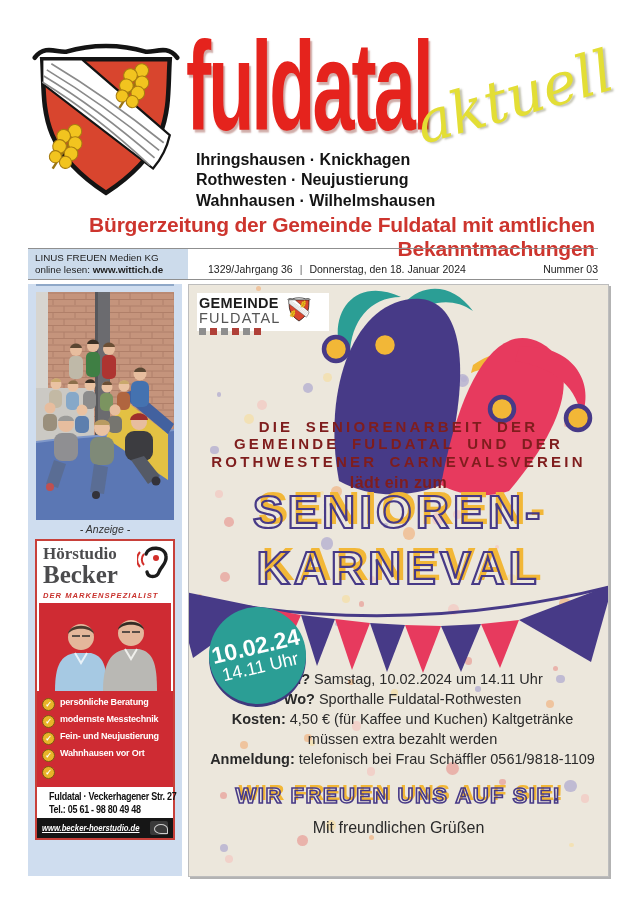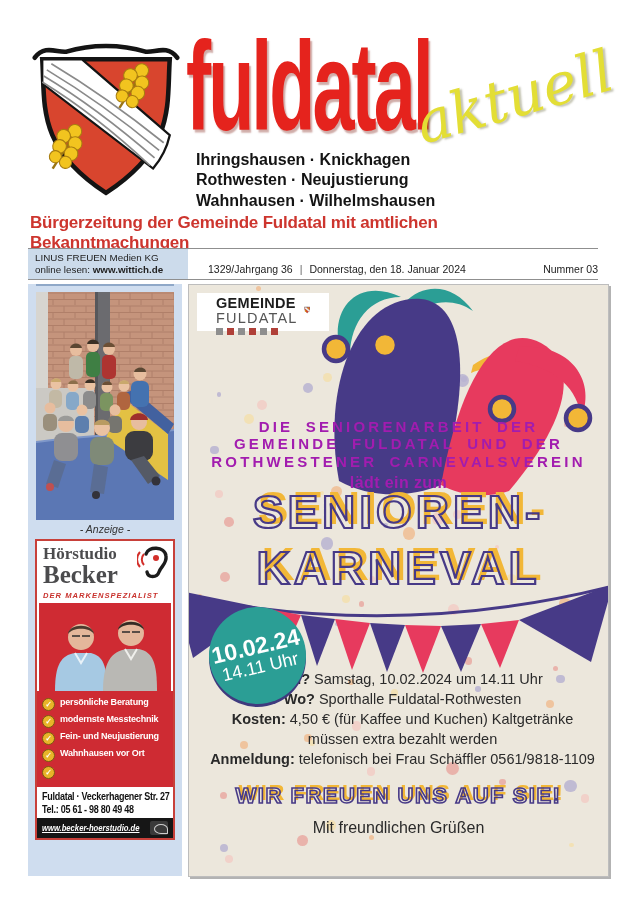--- a/index.html
+++ b/index.html
@@ -9,21 +9,21 @@
   
   .coa-large{position:absolute;left:30px;top:38px;width:152px;height:170px;}
   .masthead-title{position:absolute;left:186px;top:38px;font-size:126px;font-weight:bold;
     letter-spacing:-5px;line-height:.78;color:var(--masthead-red,#e5231d);
     transform:scaleX(.60);transform-origin:left top;white-space:nowrap;
     text-shadow:3px 3px 2px rgba(120,20,10,.35);}
   .towns{position:absolute;left:196px;top:150px;font-size:16px;font-weight:bold;color:#141414;line-height:1.28;}
   .aktuell{position:absolute;left:408px;top:92px;font-family:"DejaVu Serif",serif;font-style:italic;
     font-size:58px;color:var(--aktuell-yellow,#e3de35);transform:rotate(-16deg);transform-origin:left top;
     text-shadow:2px 2px 2px rgba(60,60,0,.30);z-index:5;}
-  .tagline{position:absolute;left:30px;top:213px;width:565px;text-align:left;font-size:17px;
+  .tagline{position:absolute;left:30px;top:213px;width:565px;text-align:right;font-size:21px;
     font-weight:bold;color:var(--tagline-red,#cd352e);letter-spacing:-.2px;}
 
   
   .infobar{position:absolute;left:28px;top:248px;width:570px;height:30px;
     border-top:1px solid #8f8f8f;border-bottom:1px solid #8f8f8f;
     display:flex;align-items:stretch;font-size:10px;color:#222;}
   .pubbox{background:var(--infobar-blue,#ccdbeb);width:146px;padding:3px 7px 2px;line-height:1.25;font-size:9.8px;white-space:nowrap;}
   .pubbox b{font-weight:bold;}
   .issuegroup{display:flex;align-items:flex-end;padding-bottom:4px;margin-left:20px;font-size:10.5px;white-space:nowrap;}
   .issuegroup .sep{margin:0 7px;color:#666;}
@@ -41,42 +41,42 @@
   .ad-brand1{font-size:17px;font-weight:bold;line-height:1;}
   .ad-brand2{font-size:25px;font-weight:bold;line-height:1;}
   .ear-icon{position:absolute;right:4px;top:4px;width:32px;height:34px;}
   .ad-claim{padding:2px 6px 3px;font-size:7.6px;font-weight:bold;font-style:italic;color:#c9332e;letter-spacing:1px;white-space:nowrap;}
   .ad-photo{display:block;width:100%;height:88px;}
   .ad-services{background:var(--ad-red,#ce2b33);padding:6px 5px 5px;}
   .svc{display:flex;align-items:flex-start;margin-bottom:3px;}
   .chk{flex:0 0 11px;width:11px;height:11px;border-radius:50%;background:#e8b429;border:1px solid #7a5b10;
     color:#fff;font-size:8px;line-height:11px;text-align:center;margin-right:5px;margin-top:1px;font-weight:bold;}
   .svc-text{font-size:9px;font-weight:bold;color:#fff;letter-spacing:-.2px;line-height:1.25;}
-  .ad-address{padding:3px 5px 2px;color:#111;font-weight:bold;}
+  .ad-address{padding:3px 5px 2px;color:#111;font-weight:bold;margin-left:7px;}
   .cond{transform:scaleX(.9);transform-origin:0 50%;white-space:nowrap;font-size:10px;letter-spacing:-.3px;line-height:1.3;}
   .ad-webbar{background:#161616;color:#fff;display:flex;align-items:center;padding:3px 5px;}
   .ad-web{font-size:8.5px;font-weight:bold;font-style:italic;text-decoration:underline;transform:scaleX(.9);transform-origin:0 50%;white-space:nowrap;}
   .webbadge{margin-left:auto;width:20px;height:14px;background:#3a3a3a;border-radius:2px;position:relative;overflow:hidden;}
   .webbadge::after{content:"";position:absolute;left:4px;top:3px;width:12px;height:8px;border:1.5px solid #cfcfcf;border-radius:50% 50% 0 50%;}
 
   
   .poster{position:absolute;left:188px;top:284px;width:419px;height:591px;background:var(--poster-bg,#ece7dc);
     border:1px solid #bdbdbd;box-shadow:2px 2px 0 #b3b3b3;overflow:hidden;}
   .confetti-layer{position:absolute;inset:0;z-index:0;}
   .confetto{position:absolute;border-radius:50%;opacity:.85;}
   .hat{position:absolute;left:0;top:0;width:419px;height:240px;z-index:1;}
-  .gem-logo{position:absolute;left:8px;top:8px;width:132px;height:38px;background:#fff;z-index:3;padding:3px 19px;box-sizing:border-box;}
+  .gem-logo{position:absolute;left:8px;top:8px;width:132px;height:38px;background:#fff;z-index:3;padding:3px 2px;box-sizing:border-box;}
   .gem-row{display:flex;align-items:flex-start;}
   .gem-text{line-height:1;}
   .gem-l1{font-size:14.5px;font-weight:800;color:#1d1d1d;letter-spacing:.3px;}
   .gem-l2{font-size:14.5px;font-weight:400;color:#555;letter-spacing:1.2px;}
   .gem-coa{width:24px;height:28px;margin-left:6px;}
   .gem-squares{display:flex;gap:4px;margin-top:3px;}
   .gem-squares span{width:7px;height:7px;display:block;}
-  .intro{position:absolute;left:0;top:133px;width:100%;text-align:center;z-index:2;color:#a21caf;}
+  .intro{position:absolute;left:0;top:133px;width:100%;text-align:center;z-index:2;color:#7f1d1d;}
   .intro-line{font-size:15px;font-weight:bold;letter-spacing:3.2px;word-spacing:5px;line-height:1.15;}
   .intro-sub{font-size:16px;font-weight:bold;letter-spacing:.4px;margin-top:4px;}
   .big-title{position:absolute;left:0;top:202px;width:100%;z-index:2;}
   .title-line{position:relative;height:56px;}
   .title-line span{position:absolute;left:0;right:0;text-align:center;font-size:46px;font-weight:700;letter-spacing:4px;line-height:1.1;}
   .t-shadow{color:var(--poster-yellow,#f2b737);transform:translate(5px,-4px);}
   .t-stroke{color:transparent;-webkit-text-stroke:2.2px var(--poster-purple,#473a87);}
   .bunting{position:absolute;left:0;top:295px;width:419px;height:100px;z-index:2;}
   .badge{position:absolute;left:20px;top:322px;width:97px;height:97px;border-radius:50%;
     background:var(--poster-teal,#2b9e95);z-index:3;box-shadow:0 3px 0 #3f3a7e;

